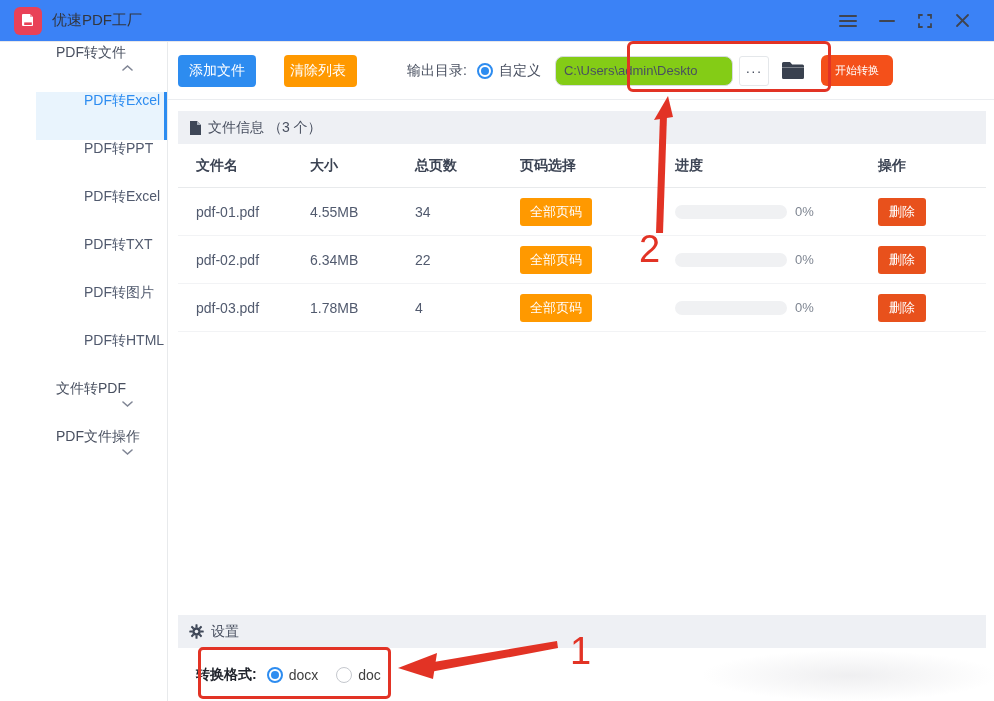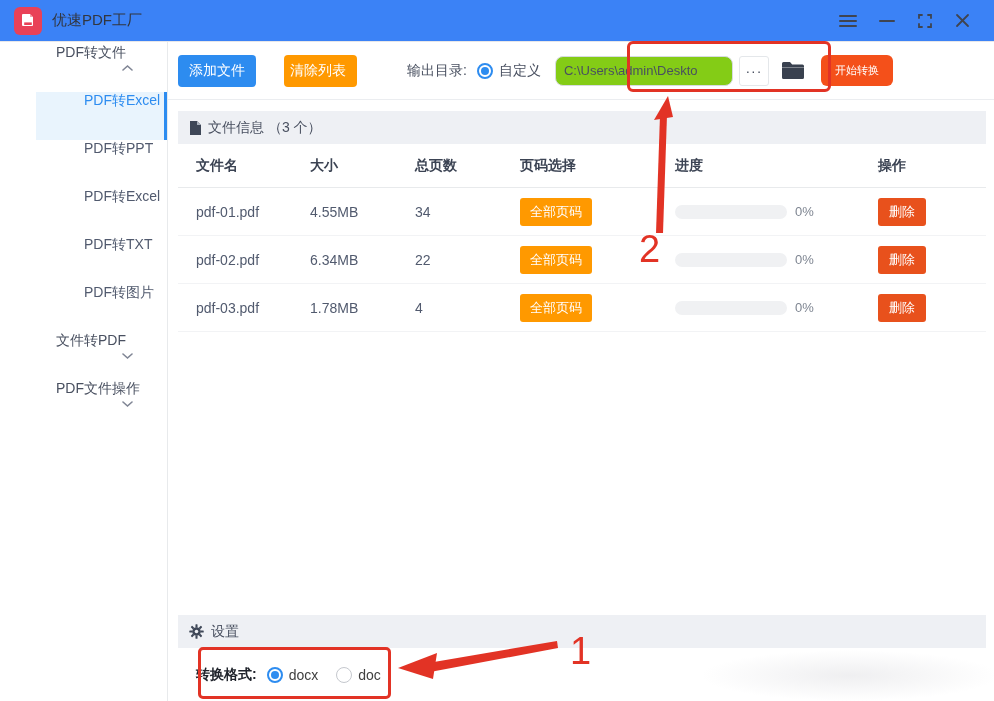--- a/index.html
+++ b/index.html
@@ -145,20 +145,23 @@
           <span>PDF转PPT</span>
         </div>
         <div class="side-item sub">
           <span>PDF转Excel</span>
         </div>
         <div class="side-item sub">
           <span>PDF转TXT</span>
         </div>
         <div class="side-item sub">
           <span>PDF转图片</span>
+        </div>
+        <div class="side-item sub">
+          <span>PDF转HTML</span>
         </div>
         <div class="side-item group">
           <span>文件转PDF</span>
           <span class="chev">
             <svg width="11" height="7" viewBox="0 0 11 7" fill="none" stroke="#808695" stroke-width="1.6" stroke-linecap="round">
               <path d="M1 1.5 5.5 5.5 10 1.5"></path>
             </svg>
           </span>
         </div>
         <div class="side-item group">

